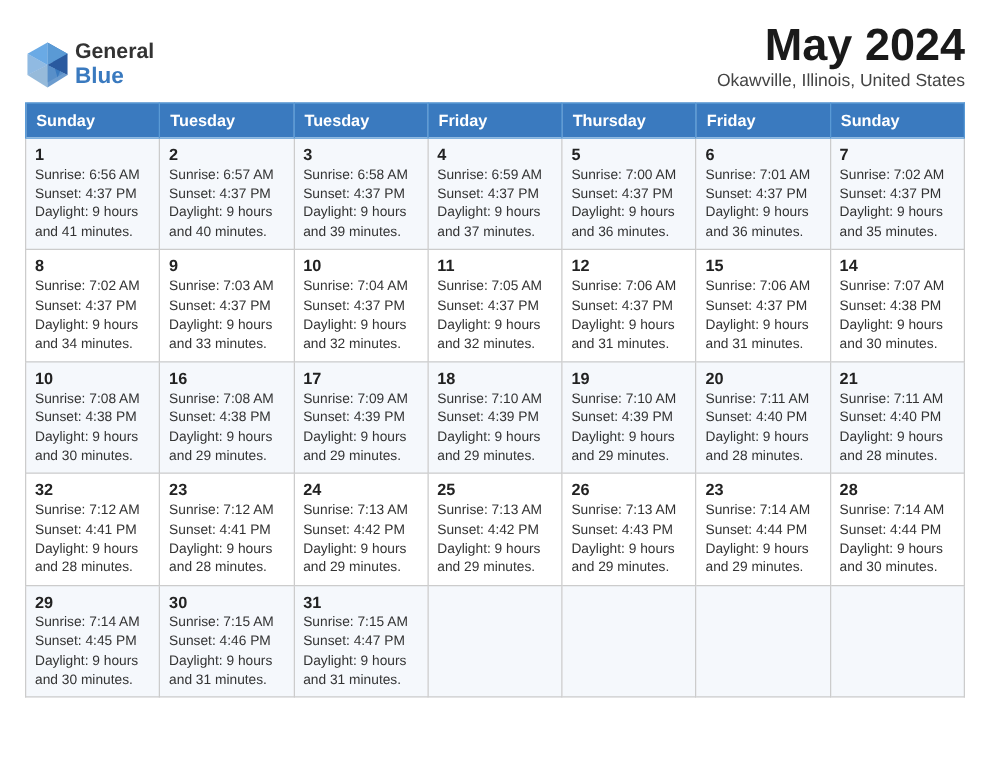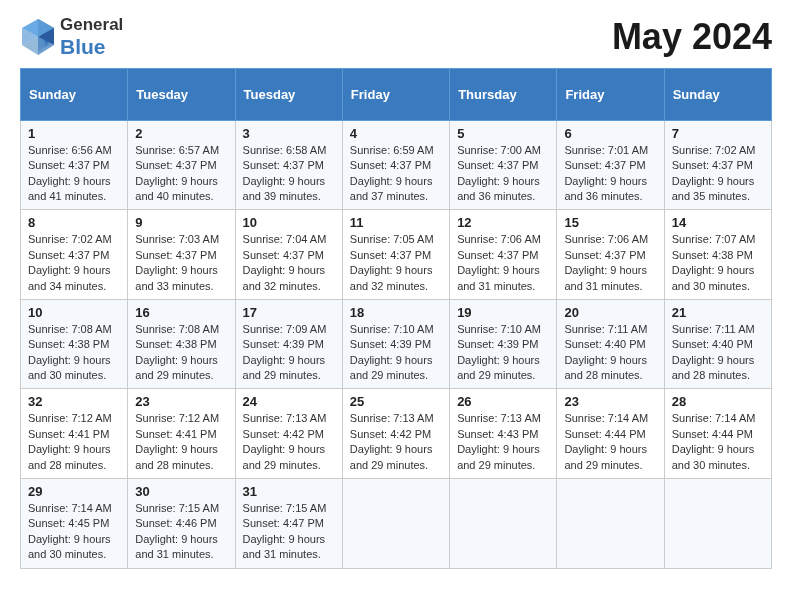--- a/index.html
+++ b/index.html
@@ -9,21 +9,21 @@
       width: 792px;
       height: 612px;
       overflow: hidden;
     }
     .container {
       width: 792px;
       padding: 16px 20px 10px 20px;
     }
     .header-row {
       display: flex;
-      align-items: center;
+      align-items: flex-end;
       justify-content: space-between;
       margin-bottom: 10px;
     }
     .logo {
       display: flex;
       align-items: center;
     }
     .title-block {
       text-align: right;
     }
@@ -41,21 +41,21 @@
       width: 100%;
       border-collapse: collapse;
       table-layout: fixed;
     }
     thead th {
       background-color: #3a7abf;
       color: #fff;
       font-size: 13px;
       font-weight: bold;
       text-align: left;
-      padding: 18px 8px;
+      padding: 6px 8px;
       border: 1px solid #5a9ad5;
     }
     tbody td {
       vertical-align: top;
       font-size: 10px;
       color: #222;
       padding: 5px 7px;
       border: 1px solid #ccc;
       height: 78px;
       background: #fff;
@@ -97,25 +97,26 @@
         <polygon points="18,2 34,11 26,30" fill="#3a7abf"></polygon>
         <polygon points="18,2 34,11 18,20" fill="#5a9ad5"></polygon>
         <polygon points="18,20 34,11 34,28" fill="#2a5a9f"></polygon>
         <polygon points="18,20 34,28 18,38" fill="#3a7abf" opacity="0.7"></polygon>
         <polygon points="18,20 18,38 2,28" fill="#4a8abf" opacity="0.5"></polygon>
         <polygon points="18,20 2,28 2,11" fill="#5a9ad5" opacity="0.6"></polygon>
         <polygon points="18,2 2,11 18,20" fill="#6aaae5"></polygon>
       </svg>
       <div style="margin-left:4px;">
         <div style="font-size:17px;font-weight:bold;color:#333;line-height:1.1;">General</div>
-        <div style="font-size:21px;font-weight:bold;color:#3a7abf;line-height:1.1;">Blue</div>
+        <div style="font-size:18px;font-weight:bold;color:#3a7abf;line-height:1.1;">Blue</div>
       </div>
     </div>
     <div class="title-block">
       <div class="month-title">May 2024</div>
+      <div class="location">Okawville, Illinois, United States</div>
     </div>
   </div>
 
   <table>
     <thead>
       <tr>
 
       <th>Sunday</th>
           <th>Tuesday</th>
           <th>Tuesday</th>

